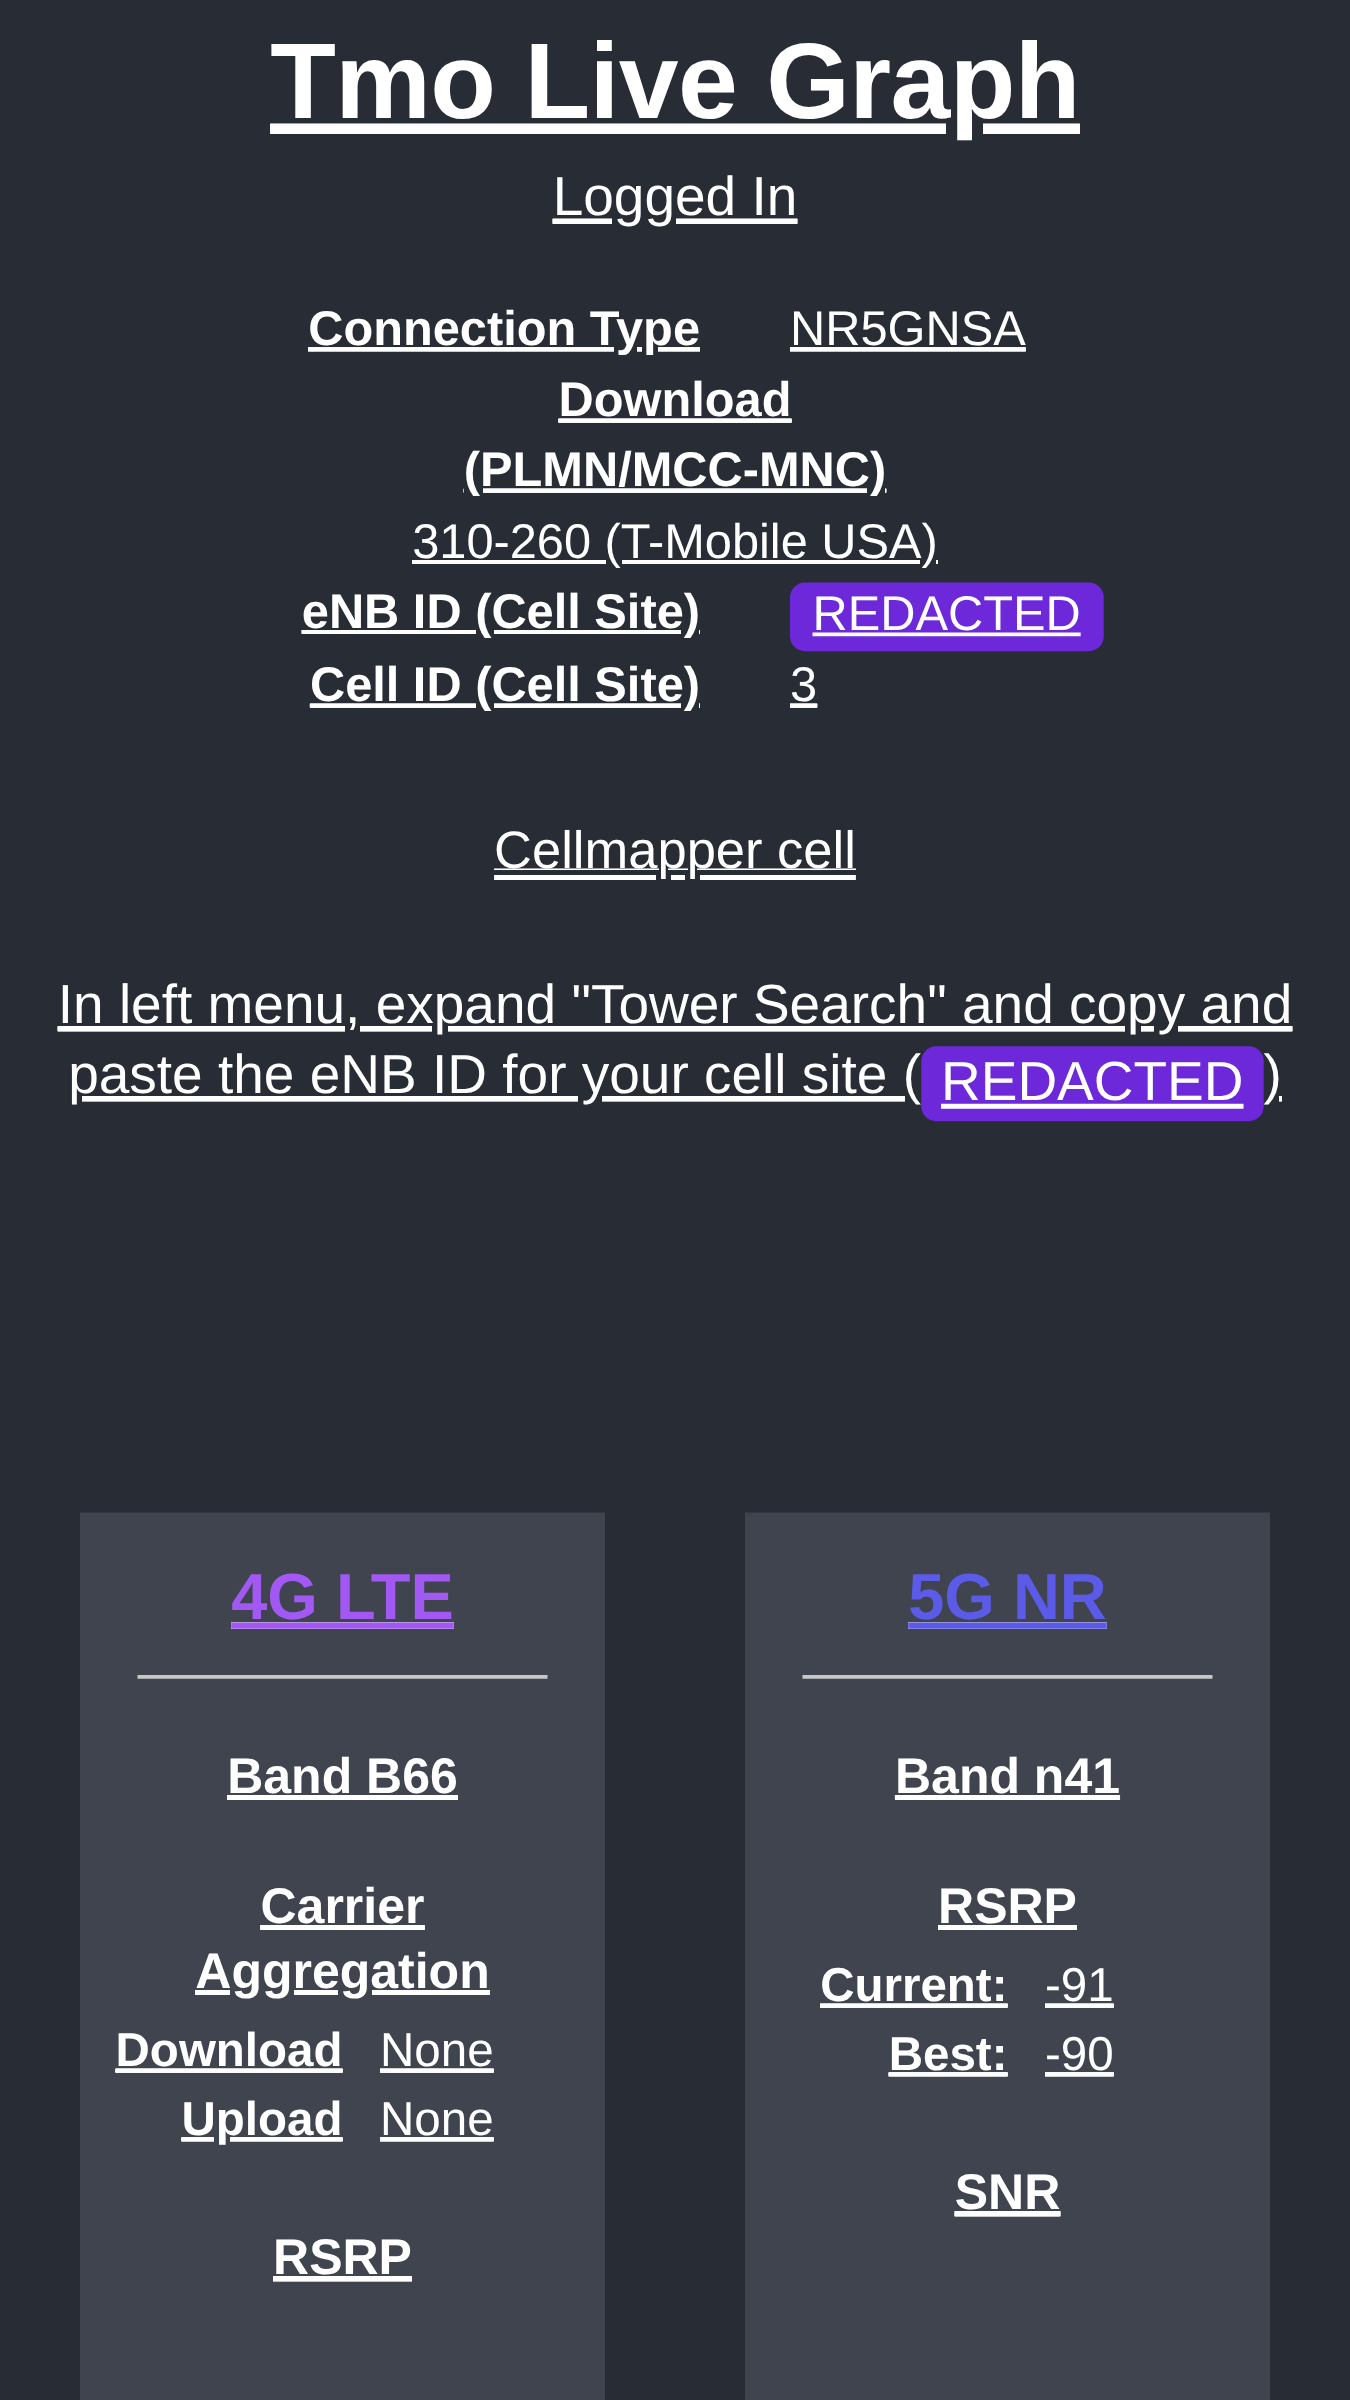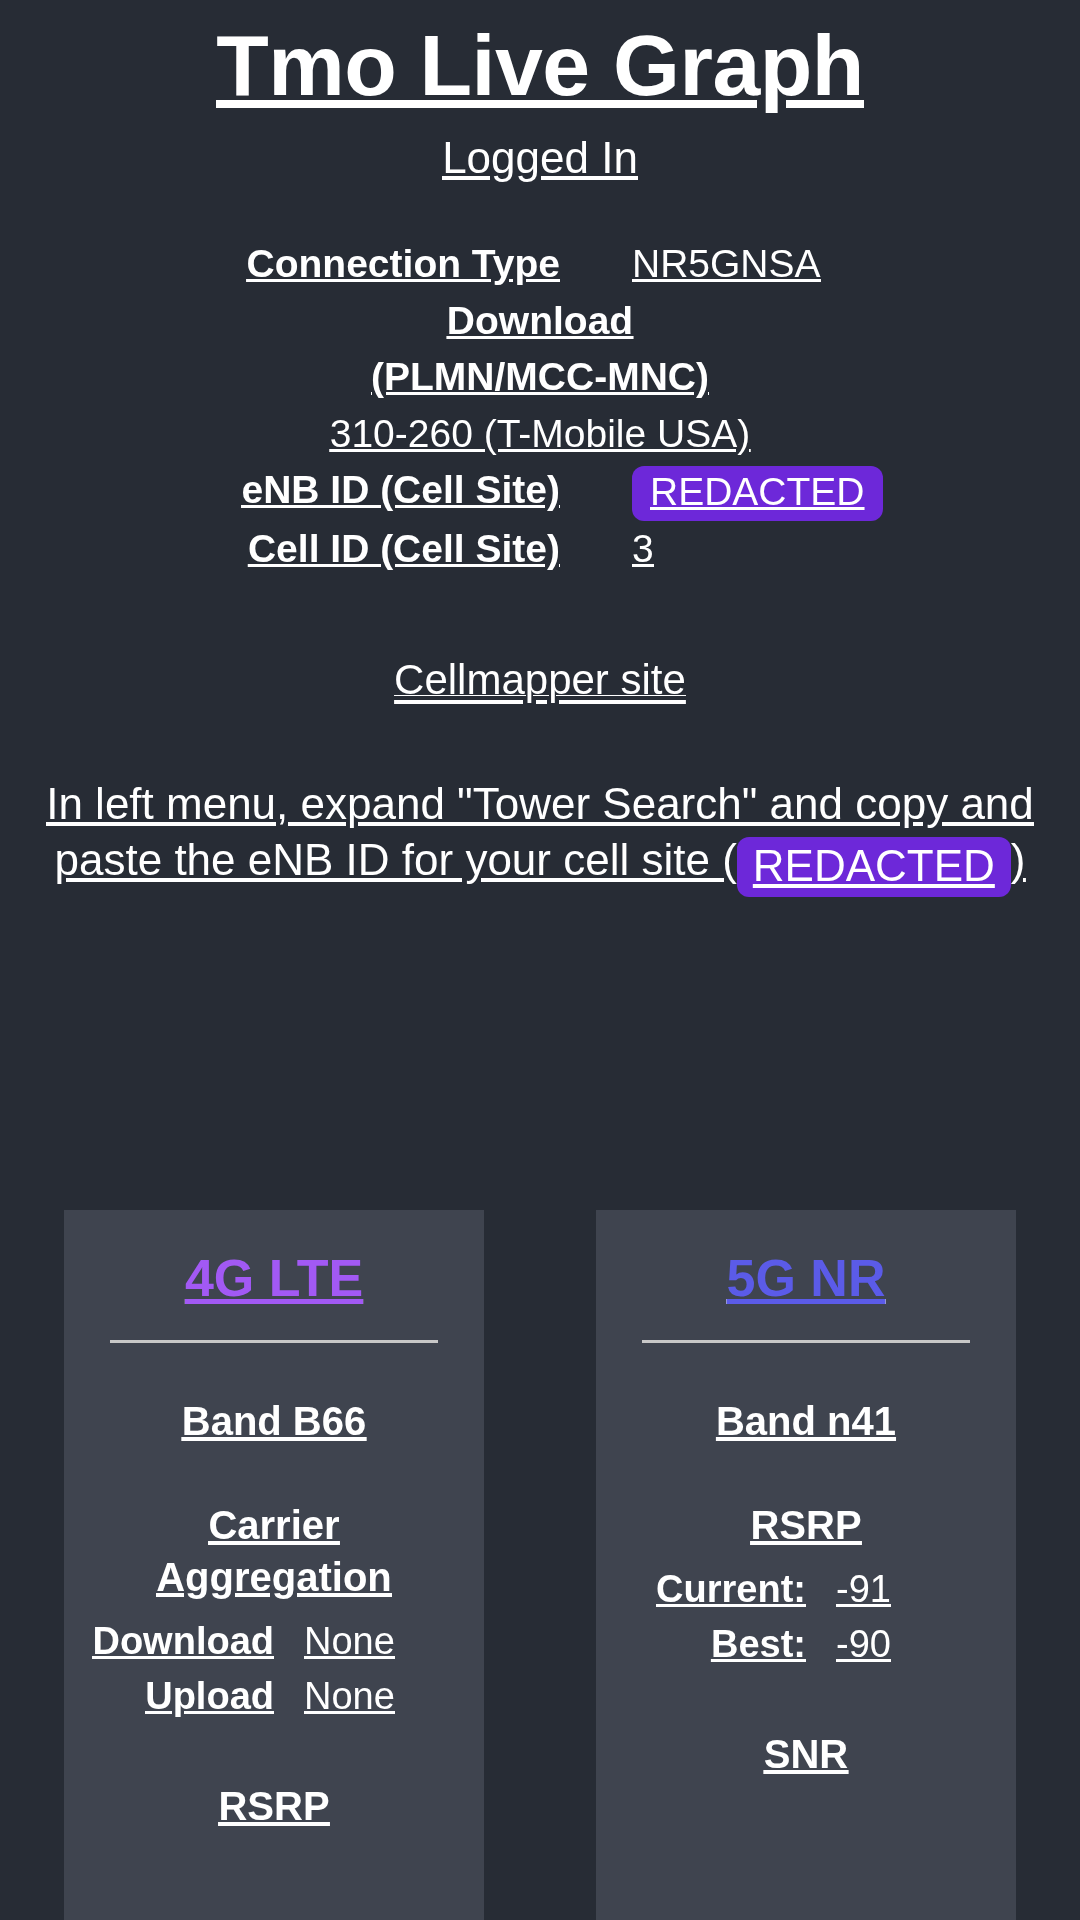--- a/index.html
+++ b/index.html
@@ -237,21 +237,21 @@
     </div>
 
     <div class="info-row">
       <div class="info-label">Cell ID (Cell Site)</div>
       <div class="info-value">3</div>
     </div>
 
   </div>
 
   <div class="link-wrap">
-    <a href="#" class="cellmapper-link">Cellmapper site</a>
+    <a href="#" class="cellmapper-link">Cellmapper cell</a>
   </div>
 
   <div class="instructions">
     <span>In left menu, expand "Tower Search" and copy and paste the eNB ID for your cell site (</span><span class="redacted">REDACTED</span><span>)</span>
   </div>
 
   <div class="cards">
 
     <div class="card">
       <div class="card-title lte">4G LTE</div>

